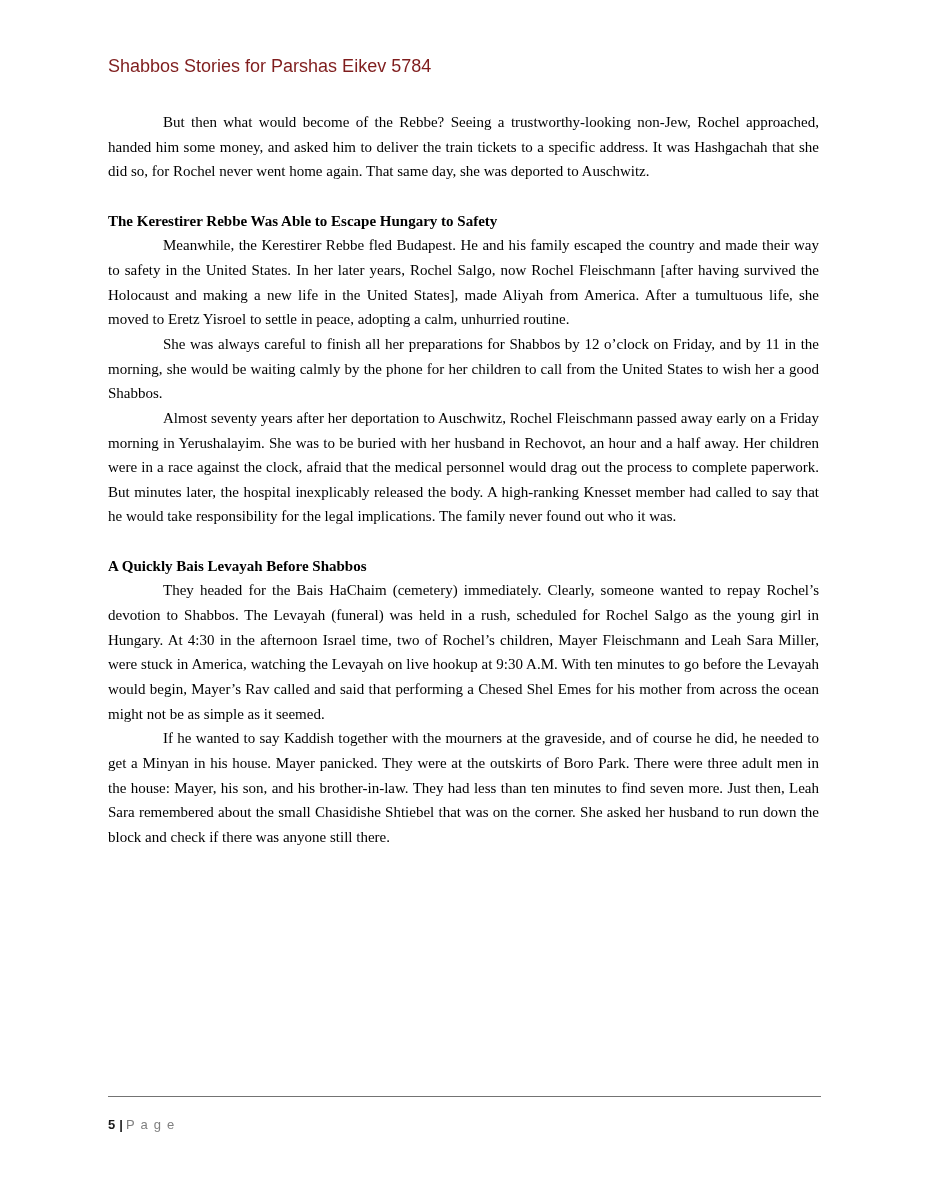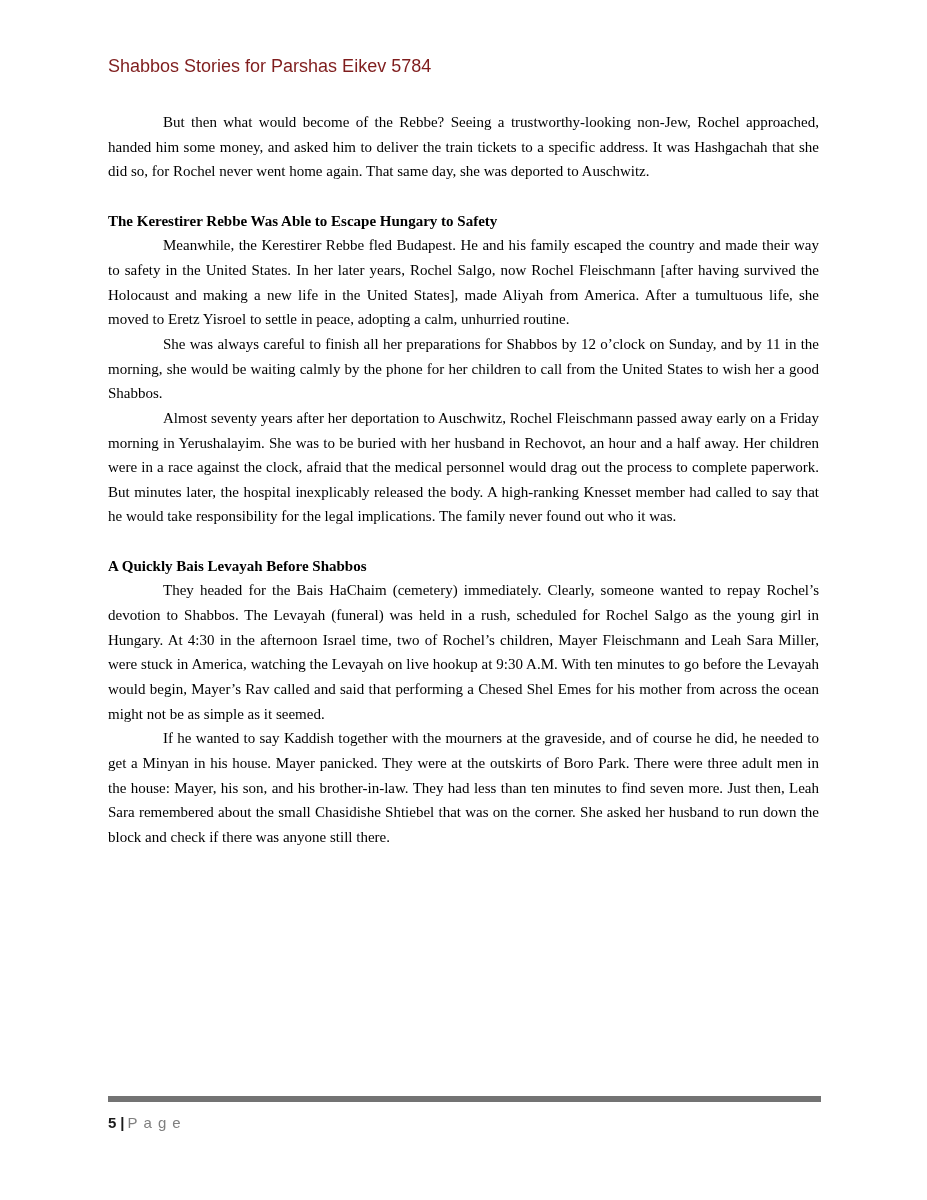--- a/index.html
+++ b/index.html
@@ -45,24 +45,24 @@
   .doc-content p.heading {
     margin-top: 24.65px;
     font-weight: bold;
     text-indent: 0;
   }
   .doc-footer {
     position: absolute;
     left: 108px;
     top: 1096px;
     width: 713px;
-    border-top: 6px solid #737373;
-    padding-top: 12px;
+    border-top: 1px solid #737373;
+    padding-top: 19px;
     font-family: "Liberation Sans", "DejaVu Sans", sans-serif;
-    font-size: 15px;
+    font-size: 13px;
     line-height: 18px;
   }
   .doc-footer .page-number {
     font-weight: bold;
     color: #1a1a1a;
   }
   .doc-footer .footer-divider {
     font-weight: bold;
     color: #1a1a1a;
     margin: 0 3px 0 4px;
@@ -76,21 +76,21 @@
 <body>
 
 <div class="page">
 
   <div class="doc-header">Shabbos Stories for Parshas Eikev 5784</div>
 
   <div class="doc-content">
     <p class="paragraph">But then what would become of the Rebbe? Seeing a trustworthy-looking non-Jew, Rochel approached, handed him some money, and asked him to deliver the train tickets to a specific address. It was Hashgachah that she did so, for Rochel never went home again. That same day, she was deported to Auschwitz.</p>
     <p class="heading">The Kerestirer Rebbe Was Able to Escape Hungary to Safety</p>
     <p class="paragraph">Meanwhile, the Kerestirer Rebbe fled Budapest. He and his family escaped the country and made their way to safety in the United States. In her later years, Rochel Salgo, now Rochel Fleischmann [after having survived the Holocaust and making a new life in the United States], made Aliyah from America. After a tumultuous life, she moved to Eretz Yisroel to settle in peace, adopting a calm, unhurried routine.</p>
-    <p class="paragraph">She was always careful to finish all her preparations for Shabbos by 12 o’clock on Sunday, and by 11 in the morning, she would be waiting calmly by the phone for her children to call from the United States to wish her a good Shabbos.</p>
+    <p class="paragraph">She was always careful to finish all her preparations for Shabbos by 12 o’clock on Friday, and by 11 in the morning, she would be waiting calmly by the phone for her children to call from the United States to wish her a good Shabbos.</p>
     <p class="paragraph">Almost seventy years after her deportation to Auschwitz, Rochel Fleischmann passed away early on a Friday morning in Yerushalayim. She was to be buried with her husband in Rechovot, an hour and a half away. Her children were in a race against the clock, afraid that the medical personnel would drag out the process to complete paperwork. But minutes later, the hospital inexplicably released the body. A high-ranking Knesset member had called to say that he would take responsibility for the legal implications. The family never found out who it was.</p>
     <p class="heading">A Quickly Bais Levayah Before Shabbos</p>
     <p class="paragraph">They headed for the Bais HaChaim (cemetery) immediately.  Clearly, someone wanted to repay Rochel’s devotion to Shabbos. The Levayah (funeral) was held in a rush, scheduled for Rochel Salgo as the young girl in Hungary. At 4:30 in the afternoon Israel time, two of Rochel’s children, Mayer Fleischmann and Leah Sara Miller, were stuck in America, watching the Levayah on live hookup at 9:30 A.M. With ten minutes to go before the Levayah would begin, Mayer’s Rav called and said that performing a Chesed Shel Emes for his mother from across the ocean might not be as simple as it seemed.</p>
     <p class="paragraph">If he wanted to say Kaddish together with the mourners at the graveside, and of course he did, he needed to get a Minyan in his house. Mayer panicked. They were at the outskirts of Boro Park. There were three adult men in the house: Mayer, his son, and his brother-in-law. They had less than ten minutes to find seven more. Just then, Leah Sara remembered about the small Chasidishe Shtiebel that was on the corner. She asked her husband to run down the block and check if there was anyone still there.</p>
   </div>
 
   <div class="doc-footer">
     <span class="page-number">5</span><span class="footer-divider">|</span><span class="page-label">Page</span>
   </div>
 

